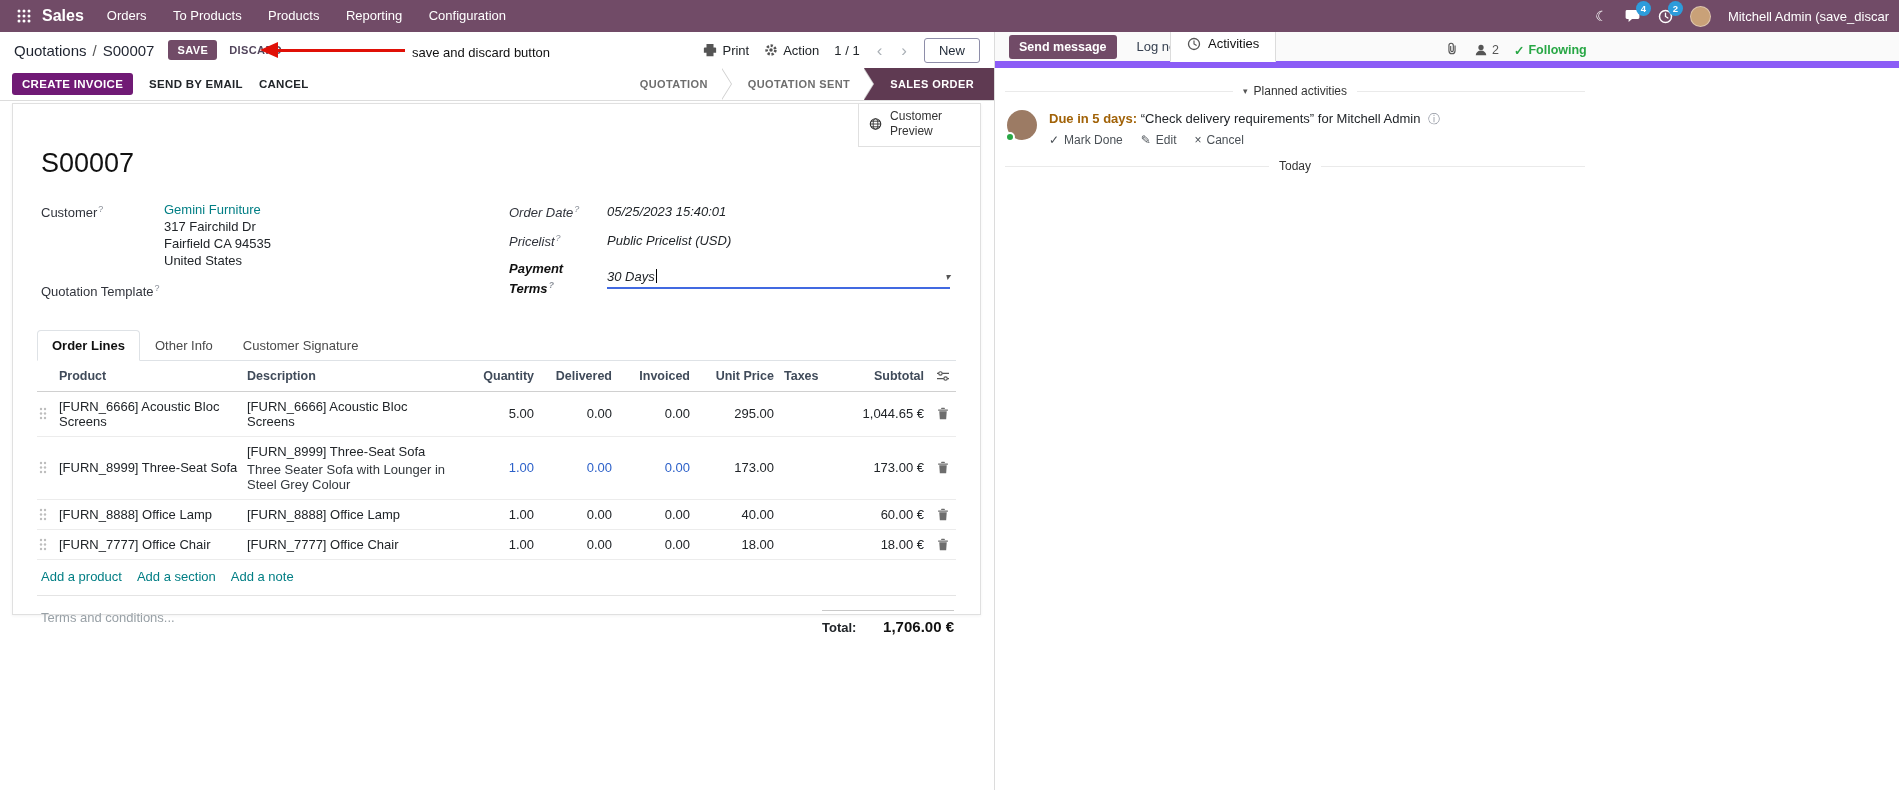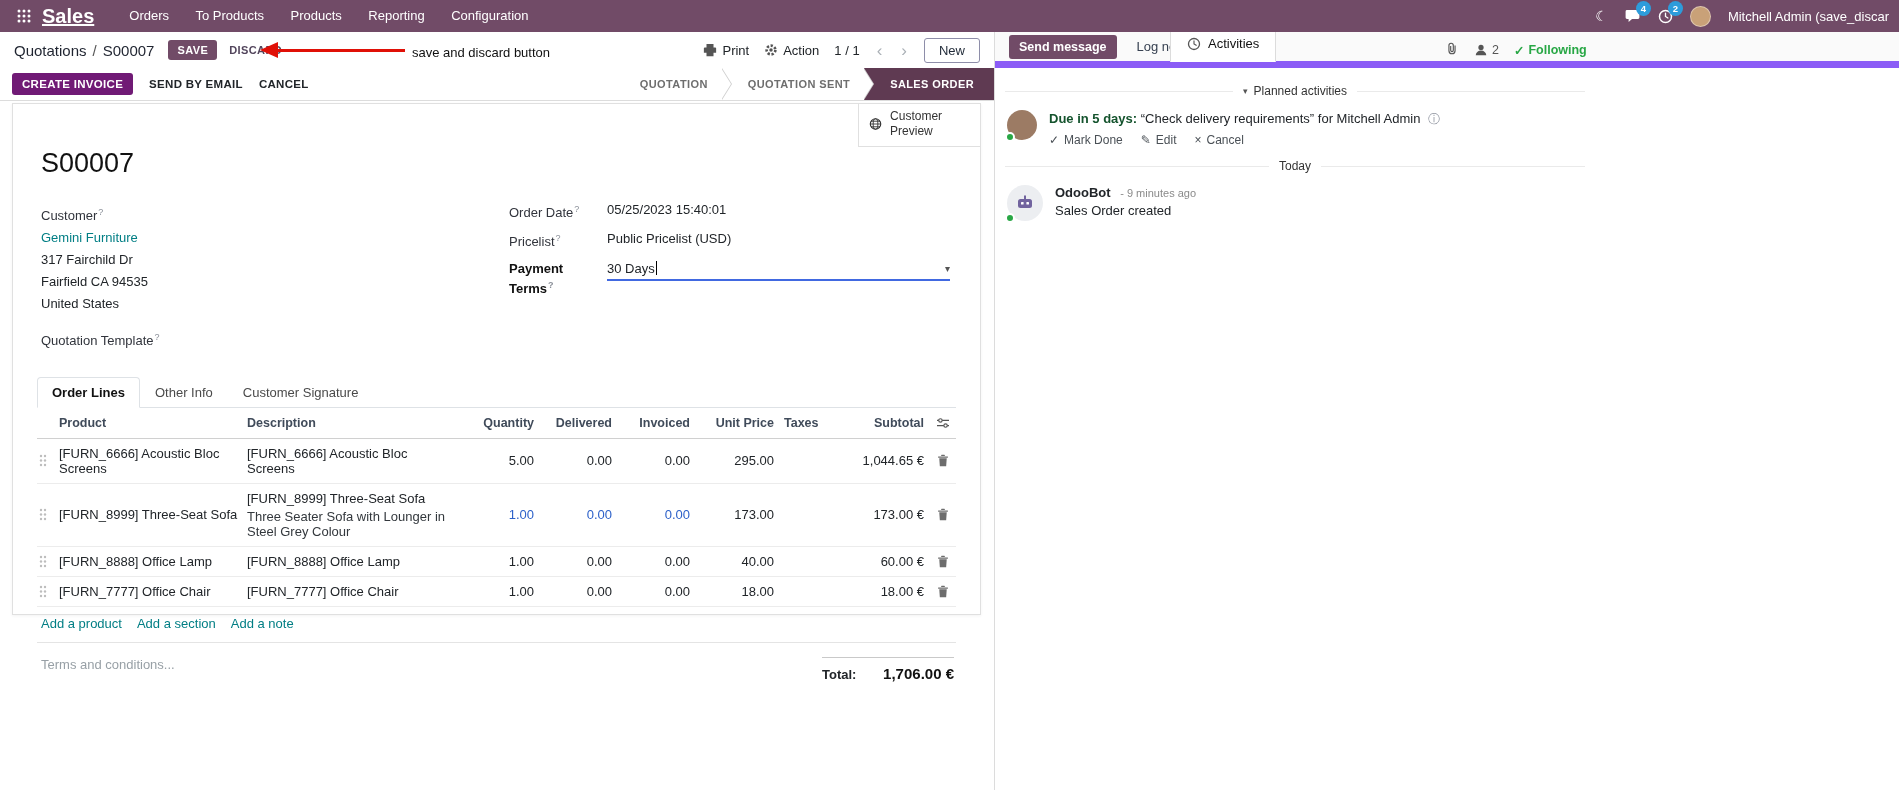--- a/index.html
+++ b/index.html
@@ -5,21 +5,21 @@
   * { margin:0; padding:0; box-sizing:border-box; }
   html,body { width:1899px; height:790px; overflow:hidden; background:#fff;
     font-family:"Liberation Sans", sans-serif; color:#212529; }
   button { font-family:inherit; border:none; background:none; cursor:pointer; }
   a { text-decoration:none; cursor:pointer; }
 
   
   .navbar { height:32px; background:#714B67; color:#fff; display:flex; align-items:center;
     padding:0 10px; position:relative; z-index:10; }
   .apps-icon { width:28px; display:flex; justify-content:center; align-items:center; }
-  .brand { font-size:20px; font-weight:700; margin:0 24px 0 4px;text-decoration:underline; }
+  .brand { font-size:16px; font-weight:700; margin:0 12px 0 4px; }
   .nav-menu { color:#fff; font-size:13px; padding:0 11px; line-height:32px; display:inline-block; }
   .nav-spacer { flex:1; }
   .systray { display:flex; align-items:center; gap:17px; }
   .sys-icon { position:relative; display:flex; align-items:center; }
   .nav-badge { position:absolute; top:-8px; right:-10px; min-width:15px; height:15px;
     background:#2d9cdb; color:#fff; font-size:9.5px; font-weight:700; border-radius:8px;
     display:flex; align-items:center; justify-content:center; padding:0 3px; }
   .avatar20 { width:21px; height:21px; border-radius:50%; background:#c9a178;
     border:1px solid rgba(255,255,255,.4); }
   .user-name { font-size:13px; white-space:nowrap; overflow:hidden; max-width:180px; }
@@ -63,27 +63,27 @@
   .form-area { flex:1; position:relative; background:#fff; }
   .sheet { position:absolute; left:12px; top:2px; width:969px; height:512px; background:#fff;
     border:1px solid #e0e0e0; box-shadow:0 1px 3px rgba(0,0,0,.05); }
   .customer-preview { position:absolute; top:0; right:0; width:122px; display:flex; align-items:center;
     gap:8px; padding:5px 10px 7px; border-left:1px solid #e0e0e0; border-bottom:1px solid #e0e0e0;
     font-size:12px; color:#333; line-height:1.25; }
   .sheet-title { margin:44px 0 0 28px; font-size:27px; font-weight:500; color:#111; }
   .fields { display:flex; margin:22px 28px 0 28px; }
   .col-left { width:468px; }
   .col-right { flex:1; }
-  .fgroup { display:flex; font-size:13px; line-height:22px;flex-direction:column; }
+  .fgroup { display:flex; font-size:13px; line-height:17px; }
   .flabel { width:123px; color:#31343c; flex-shrink:0; }
   .flabel sup { font-size:9px; color:#8a8f98; margin-left:1px; }
   .fvalue { color:#212529; }
   .link { color:#017e84; }
   .qt-group { margin-top:11px; }
-  .rrow { display:flex; margin-bottom:9px; align-items:flex-start; }
+  .rrow { display:flex; margin-bottom:9px; align-items:center;font-style:italic; }
   .rlabel { width:98px; flex-shrink:0; font-size:13px; color:#31343c; line-height:17px; }
   .rlabel sup { font-size:9px; color:#8a8f98; margin-left:1px; }
   .rlabel.bold { font-weight:700; color:#111; }
   .rvalue { font-size:13px; color:#212529; line-height:17px; }
   .pt-field { flex:1; display:flex; align-items:center; border-bottom:2px solid #4169e1;
     padding-bottom:2px; margin-right:2px; }
   .text-cursor { display:inline-block; width:1px; height:14px; background:#000; margin-left:1px; }
   .pt-caret { margin-left:auto; font-size:10px; color:#555; }
 
   
@@ -131,21 +131,21 @@
     font-size:12px; font-weight:500; }
   .divider::before, .divider::after { content:""; flex:1; height:1px; background:#eaeaea; }
   .divider .caret { font-size:9px; color:#555; margin-right:-4px; }
   .activity-item, .message-item { display:flex; gap:12px; padding:6px 12px; }
   .avatar30 { width:30px; height:30px; border-radius:50%; background:#9c7b64; position:relative; flex-shrink:0; }
   .avatar36 { width:36px; height:36px; border-radius:50%; background:#eceef1; position:relative;
     flex-shrink:0; display:flex; align-items:center; justify-content:center; }
   .status-dot { position:absolute; left:-2px; bottom:-2px; width:10px; height:10px; border-radius:50%;
     background:#28a745; border:2px solid #fff; }
   .act-line1 { font-size:13px; line-height:17px; }
-  .due { color:#14532d; font-weight:600; }
+  .due { color:#a16207; font-weight:600; }
   .act-summary { color:#212529; font-weight:500; }
   .act-for { color:#212529; }
   .info-i { color:#9095a0; font-size:12px; margin-left:4px; }
   .act-buttons { display:flex; gap:18px; margin-top:5px; font-size:12px; color:#4a5056; }
   .act-btn { display:flex; gap:5px; align-items:center; color:#4a5056; }
   .msg-head { font-size:13px; }
   .msg-author { font-weight:700; color:#212529; }
   .msg-time { font-size:11px; color:#8a8a8a; margin-left:6px; }
   .msg-body { font-size:13px; margin-top:3px; color:#212529; }
 
@@ -536,37 +536,19 @@
               <span>Cancel</span>
             </a>
           </div>
         </div>
       </div>
 
       <div class="divider">
         <span>Today</span>
       </div>
 
-      <div class="message-item">
-        <div class="avatar36">
-          <svg width="20" height="20" viewBox="0 0 20 20">
-            <rect x="9" y="2.5" width="2" height="4" fill="#71639e"></rect>
-            <rect x="3" y="6" width="14" height="9" rx="2.5" fill="#71639e"></rect>
-            <rect x="6" y="9" width="2.6" height="2.6" rx=".6" fill="#fff"></rect>
-            <rect x="11.4" y="9" width="2.6" height="2.6" rx=".6" fill="#fff"></rect>
-          </svg>
-          <span class="status-dot"></span>
-        </div>
-        <div>
-          <div class="msg-head">
-            <span class="msg-author">OdooBot</span>
-            <span class="msg-time">- 9 minutes ago</span>
-          </div>
-          <div class="msg-body">Sales Order created</div>
-        </div>
-      </div>
     </div>
   </div>
 </div>
 
 <div class="anno anno-head"></div>
 <div class="anno anno-line"></div>
 <div class="anno anno-text">save and discard button</div>
 
 </body></html>

